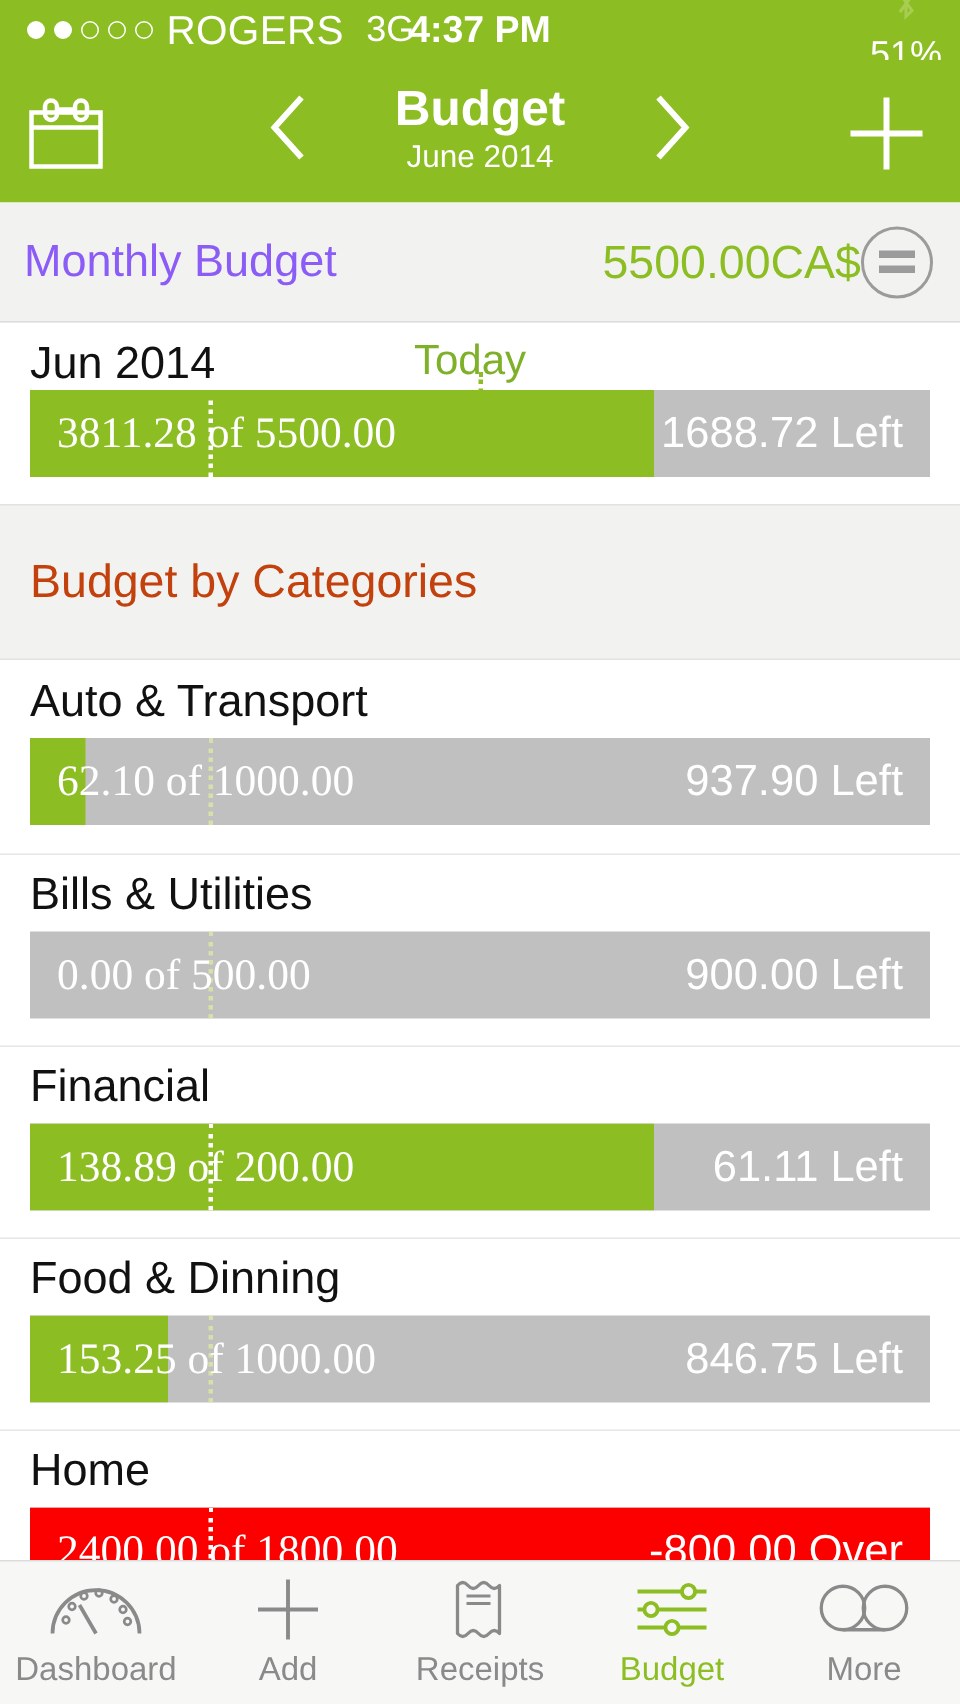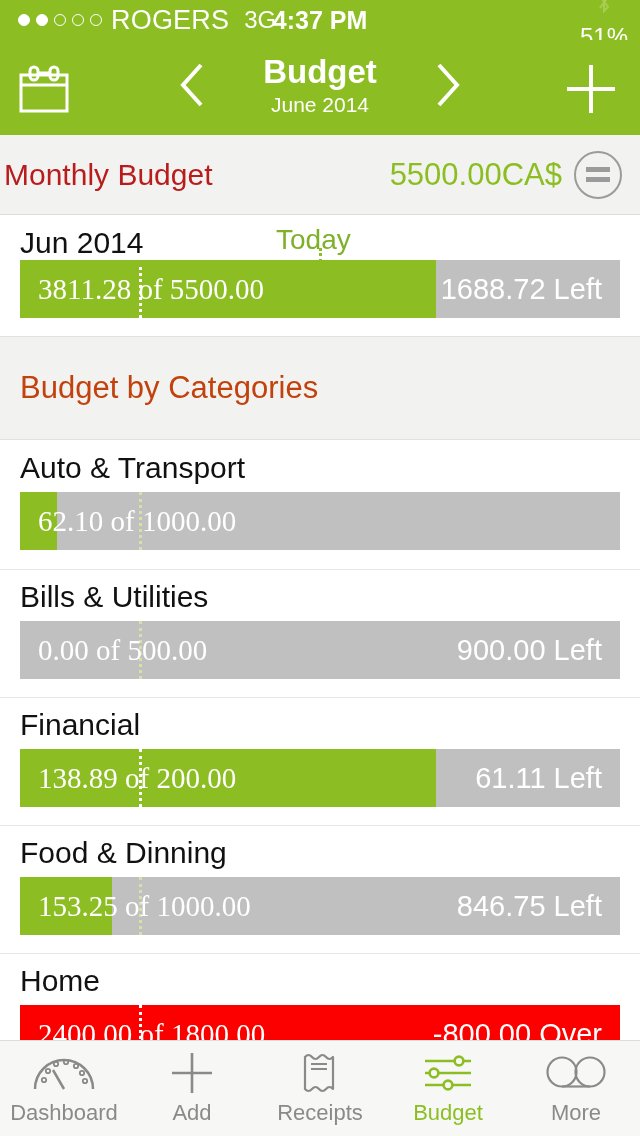--- a/index.html
+++ b/index.html
@@ -47,22 +47,22 @@
   .nav-title { font-size:33px; font-weight:bold; line-height:40px; }
   .nav-sub { font-size:21px; line-height:26px; }
   .nav-plus { position:absolute; right:22px; top:22px; width:54px; height:54px; }
 
   
   .mb-row {
     position:absolute; top:135px; left:0; width:640px; height:80px;
     background:#f2f3f1; border-bottom:1px solid #dcdcdc;
     display:flex; align-items:center;
   }
-  .mb-label { margin-left:4px; font-size:30px; color:#b91c1c; }
-  .mb-right { margin-left:auto; display:flex; align-items:center; gap:12px; padding-right:18px; }
+  .mb-label { margin-left:16px; font-size:30px; color:#8b5cf6; }
+  .mb-right { margin-left:auto; display:flex; align-items:center; gap:0; padding-right:18px; }
   .mb-amount { font-size:31px; color:#8CBE23; }
   .mb-menu { width:48px; height:48px; border:2px solid #9b9b9b; border-radius:50%;
              display:flex; flex-direction:column; align-items:center;
              justify-content:center; gap:5px; }
   .mb-menu span { display:block; width:24px; height:5px; background:#9b9b9b; }
 
   
   .summary { position:absolute; top:216px; left:0; width:640px; height:120px; background:#ffffff; }
   .sum-month { position:absolute; left:20px; top:10px; font-size:30px; color:#111111; }
   .today-label { position:absolute; left:276px; top:8px; font-size:28px; color:#7FB02A; }
@@ -211,20 +211,21 @@
   </div>
 
   <div class="cat-list" id="cat-list">
       <div class="cat-row">
         <div class="cat-name">Auto &amp; Transport</div>
         <div class="bar-wrap">
           <div class="bar-fill green" style="width:6.2%"></div>
           <div class="bar-marker" style="left:19.8%"></div>
           <div class="bar-text">
             <span class="bar-spent">62.10 of 1000.00</span>
+            <span class="bar-left">937.90 Left</span>
           </div>
         </div>
       </div>
       <div class="cat-row">
         <div class="cat-name">Bills &amp; Utilities</div>
         <div class="bar-wrap">
           <div class="bar-fill green" style="width:0%"></div>
           <div class="bar-marker" style="left:19.8%"></div>
           <div class="bar-text">
             <span class="bar-spent">0.00 of 500.00</span>

